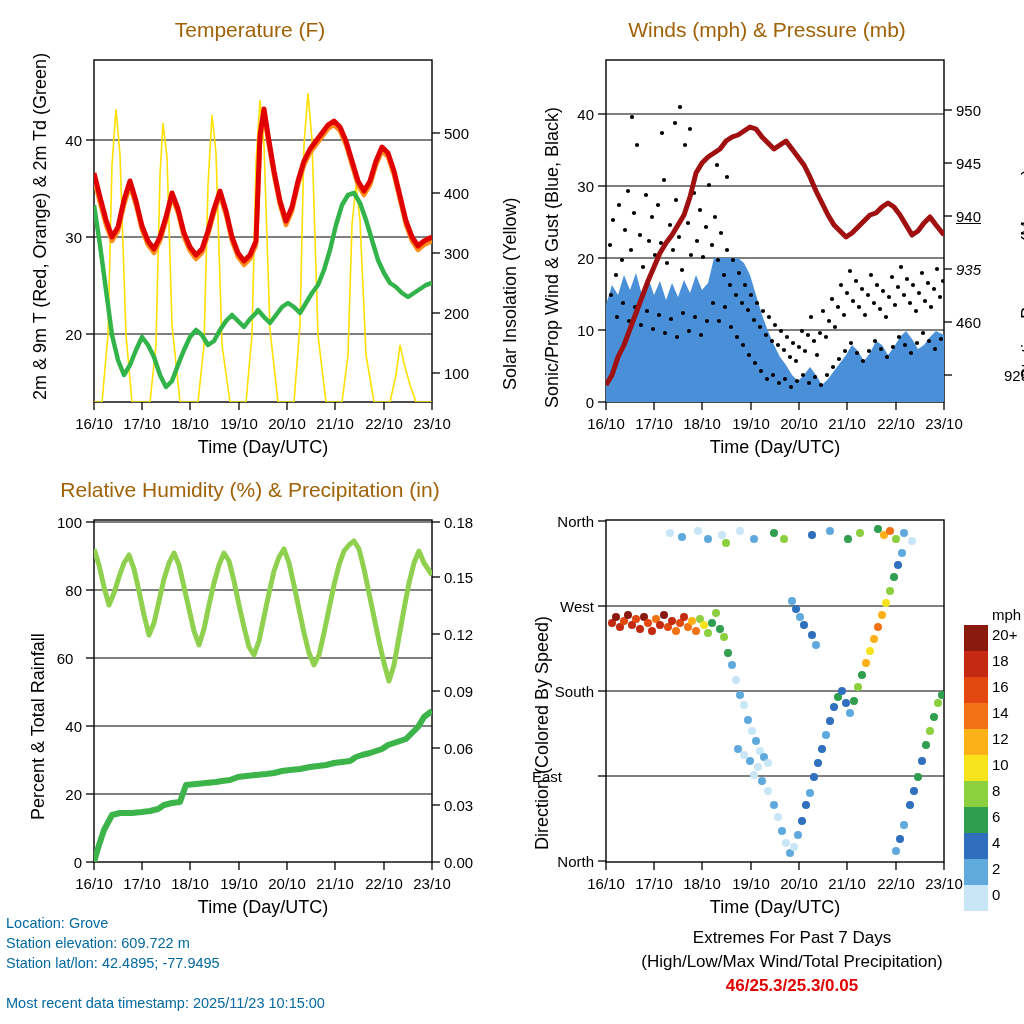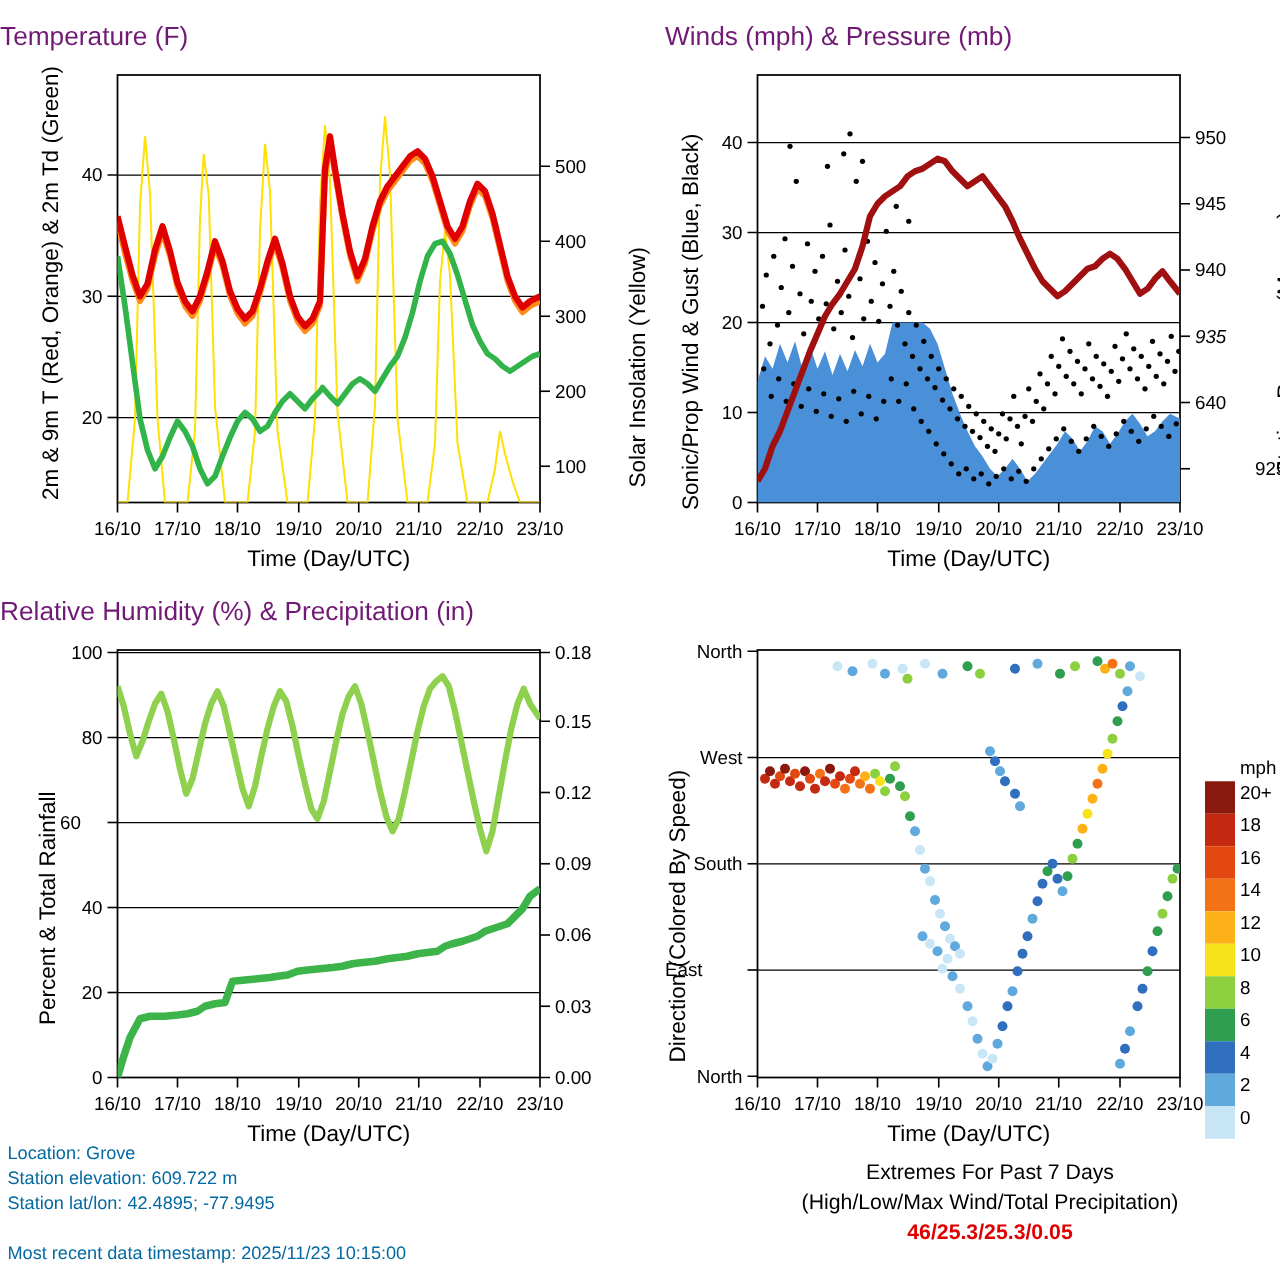--- a/index.html
+++ b/index.html
@@ -1,19 +1,19 @@
 <!DOCTYPE html>
 <html><head>
 <meta charset="utf-8">
 <style>
   html,body{margin:0;padding:0;background:#ffffff;}
   body{width:1024px;height:1024px;font-family:"Liberation Sans",sans-serif;color:#000;}
   .page{position:relative;width:1024px;height:1024px;overflow:hidden;}
   .panel{position:absolute;}
-  .ptitle{position:absolute;font-size:21px;color:#701a75;}
+  .ptitle{position:absolute;text-align:center;font-size:21px;color:#a16207;}
   .axis-label{position:absolute;font-size:18px;color:#000;}
   .rot{transform-origin:0 0;}
   .tick{position:absolute;font-size:15px;color:#000;}
   svg{display:block;}
   .footer{position:absolute;font-size:14.5px;line-height:19.5px;color:#0369a1;white-space:pre;}
   .extremes{position:absolute;text-align:center;font-size:17px;line-height:24px;color:#000;}
   .extval{color:#e00000;font-weight:bold;font-size:17px;}
   .legend-title{position:absolute;font-size:15px;}
   .legend-lbl{position:absolute;font-size:15px;}
 </style>
@@ -376,23 +376,23 @@
     <div class="tick" style="left:360px;top:415px;width:48px;text-align:center;">22/10</div>
     <div class="tick" style="left:408px;top:415px;width:48px;text-align:center;">23/10</div>
 
     <div class="tick" style="left:52px;top:394px;width:30px;text-align:right;">0</div>
     <div class="tick" style="left:52px;top:322px;width:30px;text-align:right;">10</div>
     <div class="tick" style="left:52px;top:250px;width:30px;text-align:right;">20</div>
     <div class="tick" style="left:52px;top:178px;width:30px;text-align:right;">30</div>
     <div class="tick" style="left:52px;top:106px;width:30px;text-align:right;">40</div>
 
     <div class="tick" style="left:444px;top:367px;width:40px;text-align:left;margin-left:48px;">925</div>
-    <div class="tick" style="left:444px;top:314px;width:40px;text-align:left;">640</div>
+    <div class="tick" style="left:444px;top:314px;width:40px;text-align:left;">460</div>
     <div class="tick" style="left:444px;top:261px;width:40px;text-align:left;font-style:italic;">935</div>
-    <div class="tick" style="left:444px;top:208px;width:40px;text-align:left;">940</div>
+    <div class="tick" style="left:444px;top:208px;width:40px;text-align:left;text-decoration:underline;">940</div>
     <div class="tick" style="left:444px;top:155px;width:40px;text-align:left;">945</div>
     <div class="tick" style="left:444px;top:102px;width:40px;text-align:left;">950</div>
 
     <div class="axis-label" style="left:94px;top:437px;width:338px;text-align:center;">Time (Day/UTC)</div>
     <div class="axis-label rot" style="left:30px;top:408px;transform:rotate(-90deg);white-space:nowrap;">Sonic/Prop Wind &amp; Gust (Blue, Black)</div>
     <div class="axis-label rot" style="left:506px;top:380px;transform:rotate(-90deg);white-space:nowrap;">Station Pressure (Maroon)</div>
   </div>
 
   <div class="panel" style="left:0;top:460px;width:512px;height:450px;">
     <div class="ptitle" style="left:0;top:18px;width:500px;">Relative Humidity (%) &amp; Precipitation (in)</div>
@@ -462,21 +462,21 @@
     <div class="tick" style="left:166px;top:415px;width:48px;text-align:center;">18/10</div>
     <div class="tick" style="left:215px;top:415px;width:48px;text-align:center;">19/10</div>
     <div class="tick" style="left:263px;top:415px;width:48px;text-align:center;">20/10</div>
     <div class="tick" style="left:311px;top:415px;width:48px;text-align:center;">21/10</div>
     <div class="tick" style="left:360px;top:415px;width:48px;text-align:center;">22/10</div>
     <div class="tick" style="left:408px;top:415px;width:48px;text-align:center;">23/10</div>
 
     <div class="tick" style="left:48px;top:394px;width:34px;text-align:right;">0</div>
     <div class="tick" style="left:48px;top:326px;width:34px;text-align:right;">20</div>
     <div class="tick" style="left:48px;top:258px;width:34px;text-align:right;">40</div>
-    <div class="tick" style="left:48px;top:190px;width:34px;text-align:left;">60</div>
+    <div class="tick" style="left:48px;top:190px;width:34px;text-align:center;">60</div>
     <div class="tick" style="left:48px;top:122px;width:34px;text-align:right;">80</div>
     <div class="tick" style="left:48px;top:54px;width:34px;text-align:right;">100</div>
 
     <div class="tick" style="left:444px;top:394px;width:46px;text-align:left;">0.00</div>
     <div class="tick" style="left:444px;top:337px;width:46px;text-align:left;">0.03</div>
     <div class="tick" style="left:444px;top:280px;width:46px;text-align:left;">0.06</div>
     <div class="tick" style="left:444px;top:223px;width:46px;text-align:left;">0.09</div>
     <div class="tick" style="left:444px;top:166px;width:46px;text-align:left;">0.12</div>
     <div class="tick" style="left:444px;top:109px;width:46px;text-align:left;">0.15</div>
     <div class="tick" style="left:444px;top:54px;width:46px;text-align:left;">0.18</div>

